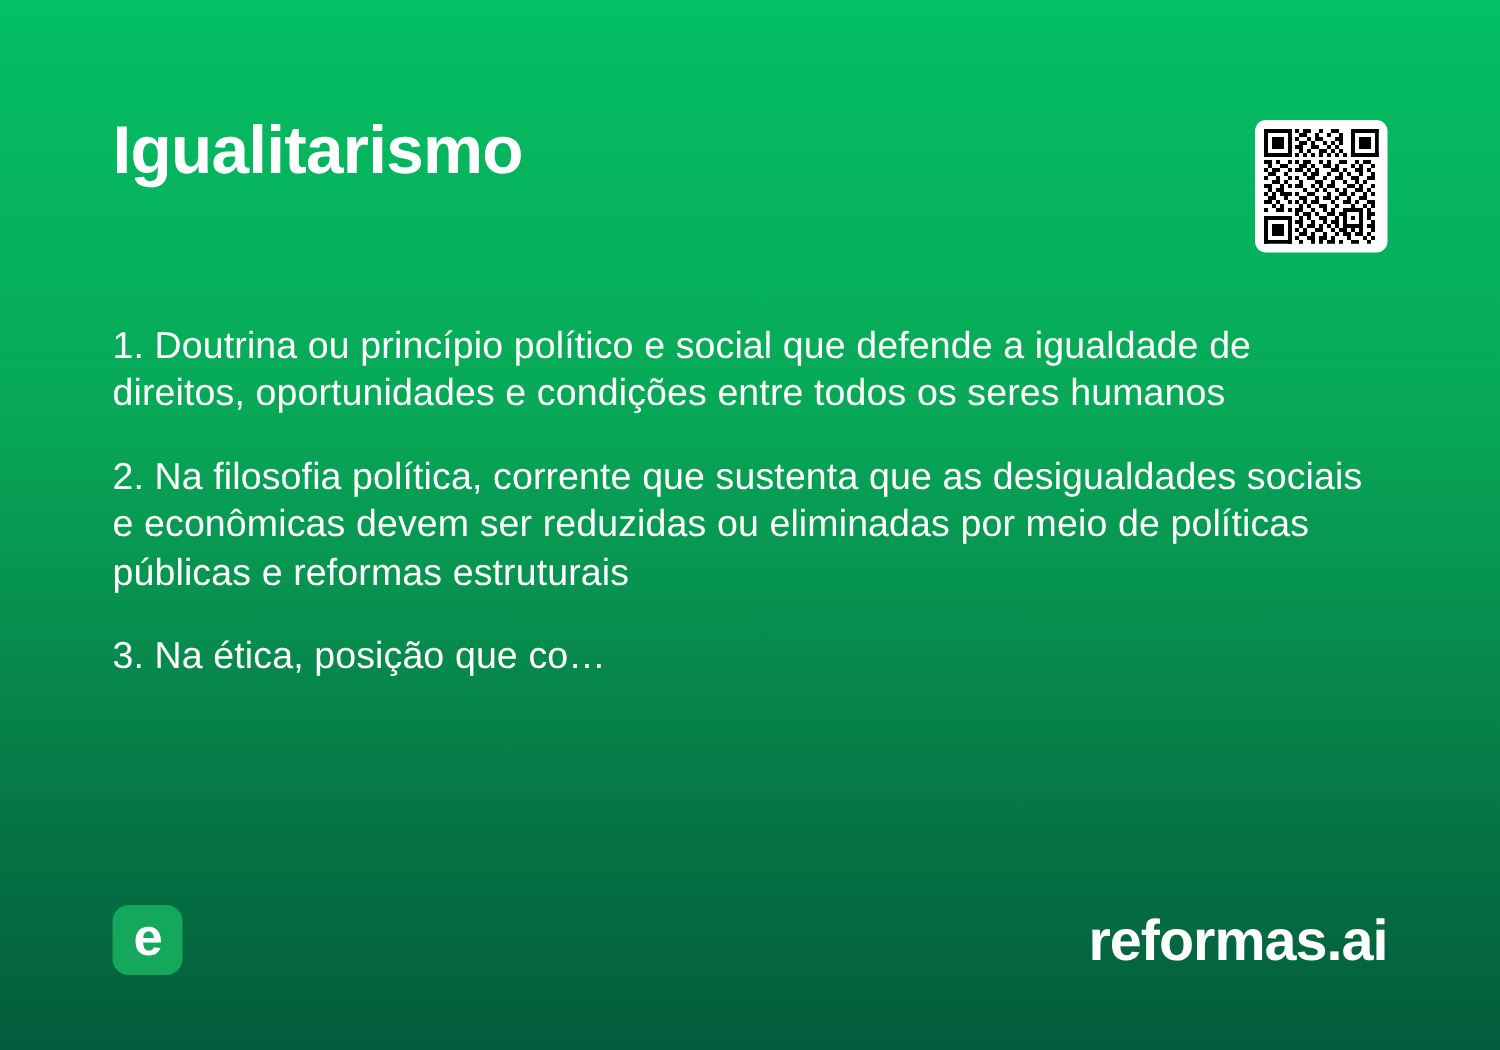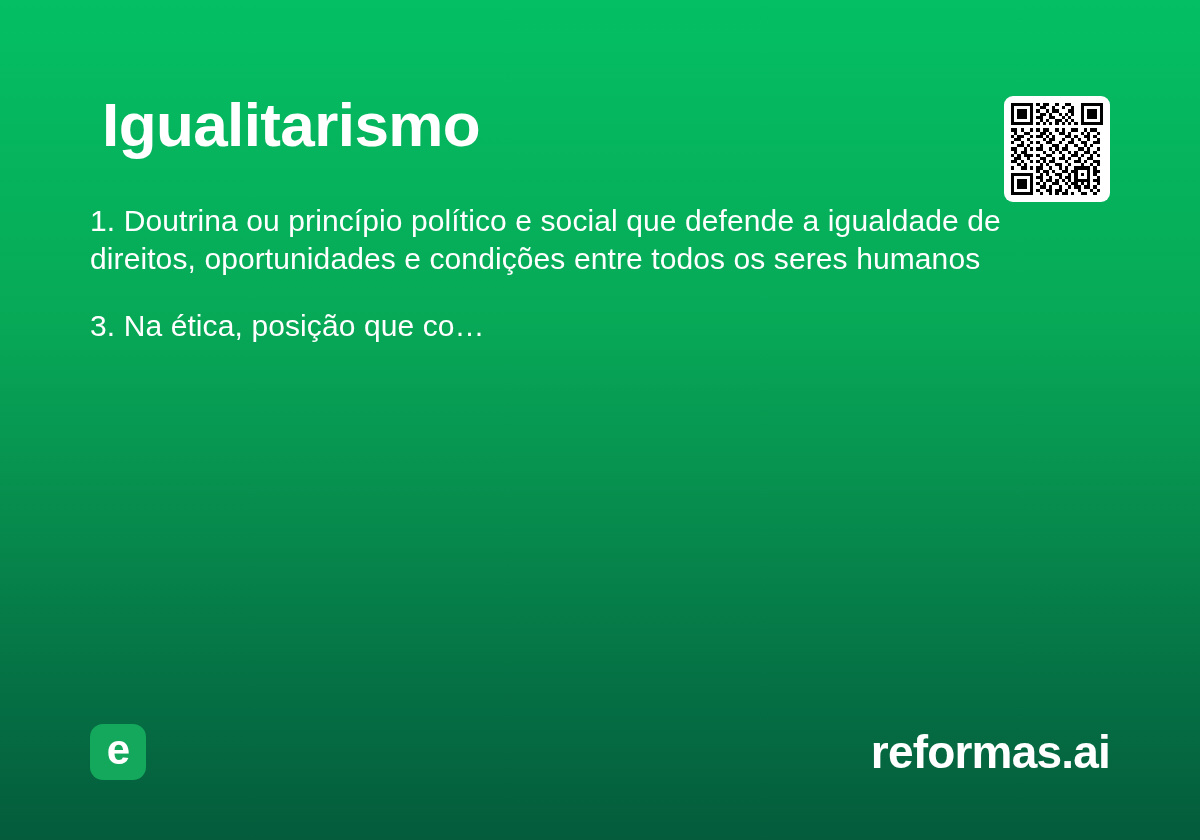--- a/index.html
+++ b/index.html
@@ -31,27 +31,26 @@
   .header {
     display: flex;
     align-items: flex-start;
     justify-content: space-between;
     gap: 40px;
   }
 
   .headings { padding-top: 2px; }
 
   .word-title {
-    font-size: 62px;
+    font-size: 54px;
     font-weight: 700;
     letter-spacing: -0.6px;
     line-height: 1.06;
     color: #ffffff;
     white-space: nowrap;
-    margin-left: 12px;
   }
 
   .word-class {
     margin-top: 10px;
     font-size: 26px;
     font-weight: 400;
     letter-spacing: 0.1px;
     line-height: 1.2;
     color: #ffffff;
   }
@@ -66,20 +65,21 @@
     padding: 7px;
     margin-top: 6px;
     display: flex;
     align-items: center;
     justify-content: center;
   }
   .qr-wrap svg { display: block; width: 100%; height: 100%; }
 
   
   .definitions {
+    margin-top: 56px;
     display: flex;
     flex-direction: column;
     gap: 28px;
     max-width: 1010px;
   }
 
   .definition {
     font-size: 30px;
     font-weight: 400;
     line-height: 1.28;
@@ -369,20 +369,21 @@
           <rect x="19" y="28" width="1" height="1"></rect>
             <rect x="22" y="28" width="2" height="1"></rect>
           <rect x="26" y="28" width="1" height="1"></rect>
         </g>
       </svg>
     </div>
   </div>
 
   <div class="definitions">
     <p class="definition">1. Doutrina ou princípio político e social que defende a igualdade de direitos, oportunidades e condições entre todos os seres humanos</p>
+    <p class="definition">2. Na filosofia política, corrente que sustenta que as desigualdades sociais e econômicas devem ser reduzidas ou eliminadas por meio de políticas públicas e reformas estruturais</p>
     <p class="definition">3. Na ética, posição que co…</p>
   </div>
 
   <div class="footer">
     <div class="logo-mark">
       <span class="glyph">e</span>
     </div>
     <div class="brand">reformas.ai</div>
   </div>
 

